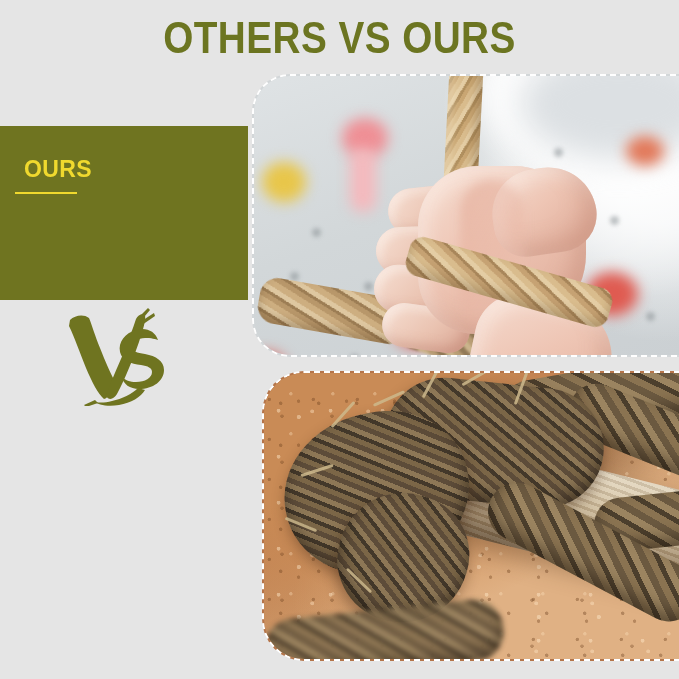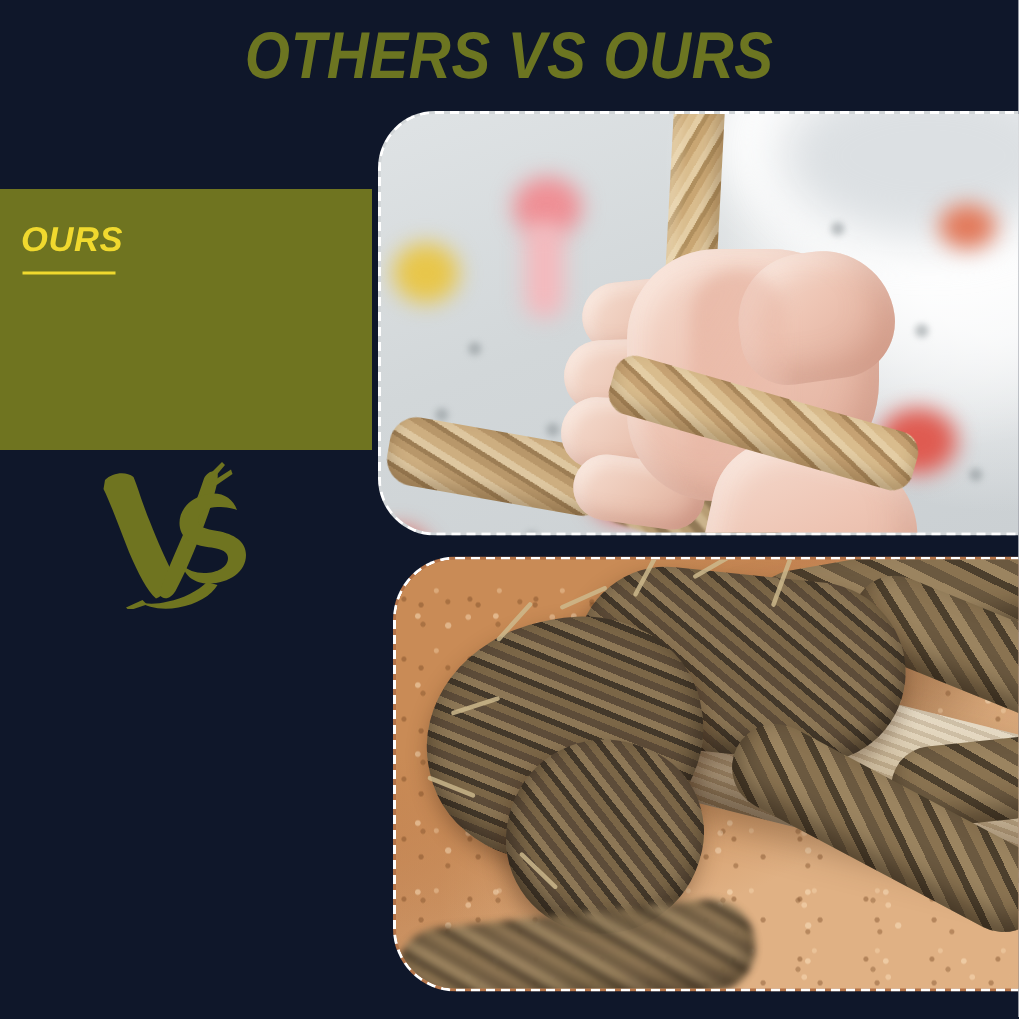--- a/index.html
+++ b/index.html
@@ -4,24 +4,23 @@
 <style>
   html, body {
     margin: 0;
     padding: 0;
     background: #ffffff;
   }
   #canvas {
     position: relative;
     width: 679px;
     height: 679px;
-    background: #0f172a;
+    background: #e5e5e5;
     overflow: hidden;
     font-family: "Liberation Sans", sans-serif;
-    font-style: italic;
     -webkit-font-smoothing: antialiased;
   }
 
   
   #title {
     position: absolute;
     left: 0;
     top: 14px;
     width: 679px;
     text-align: center;
@@ -341,21 +340,21 @@
     top: 442px;
     width: 268px;
     height: 175px;
     background: #7d7060;
     padding: 22px 20px 0 14px;
   }
   .panel-heading {
     font-size: 23px;
     font-weight: bold;
     letter-spacing: 0.4px;
-    margin: 0;
+    margin: 10px;
     line-height: 26px;
   }
   #heading-ours { color: #f0d92e; }
   #heading-others { color: #ffffff; }
   .rule {
     height: 2px;
     width: 62px;
     margin: 9px 0 12px 1px;
   }
   #rule-ours { background: #f0d92e; }

